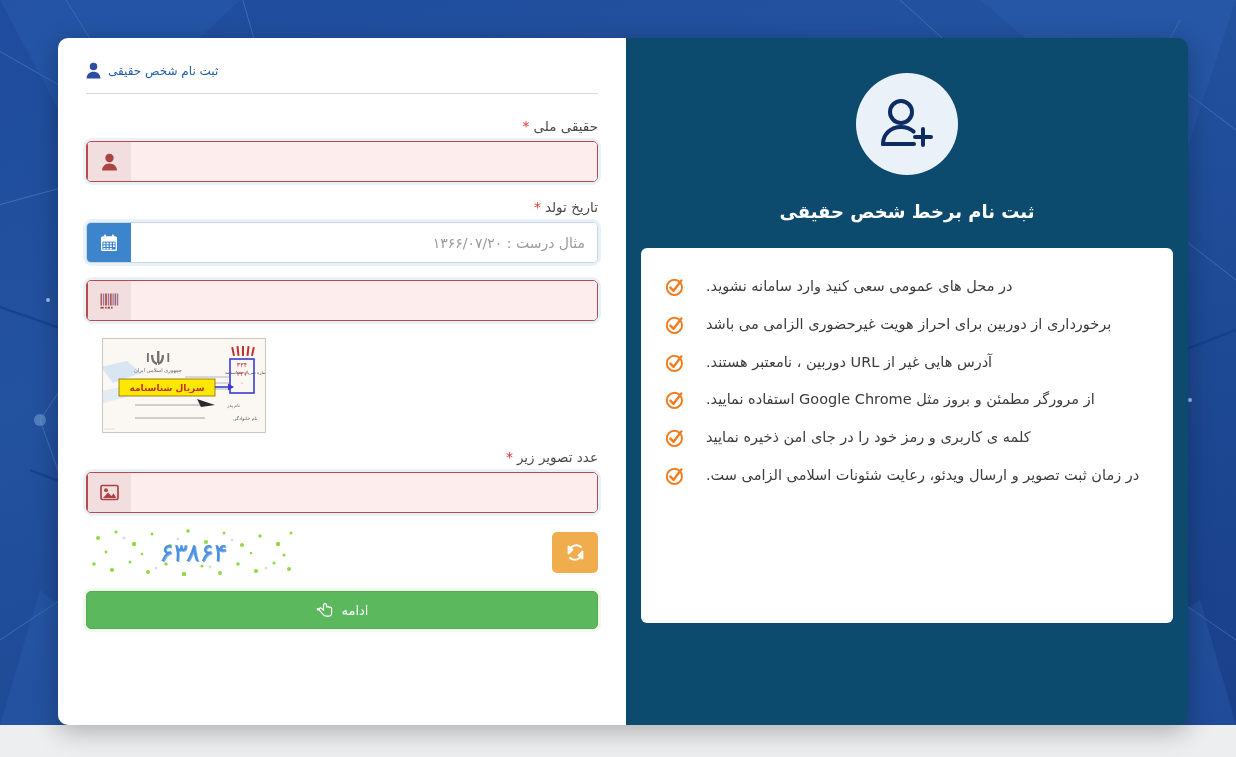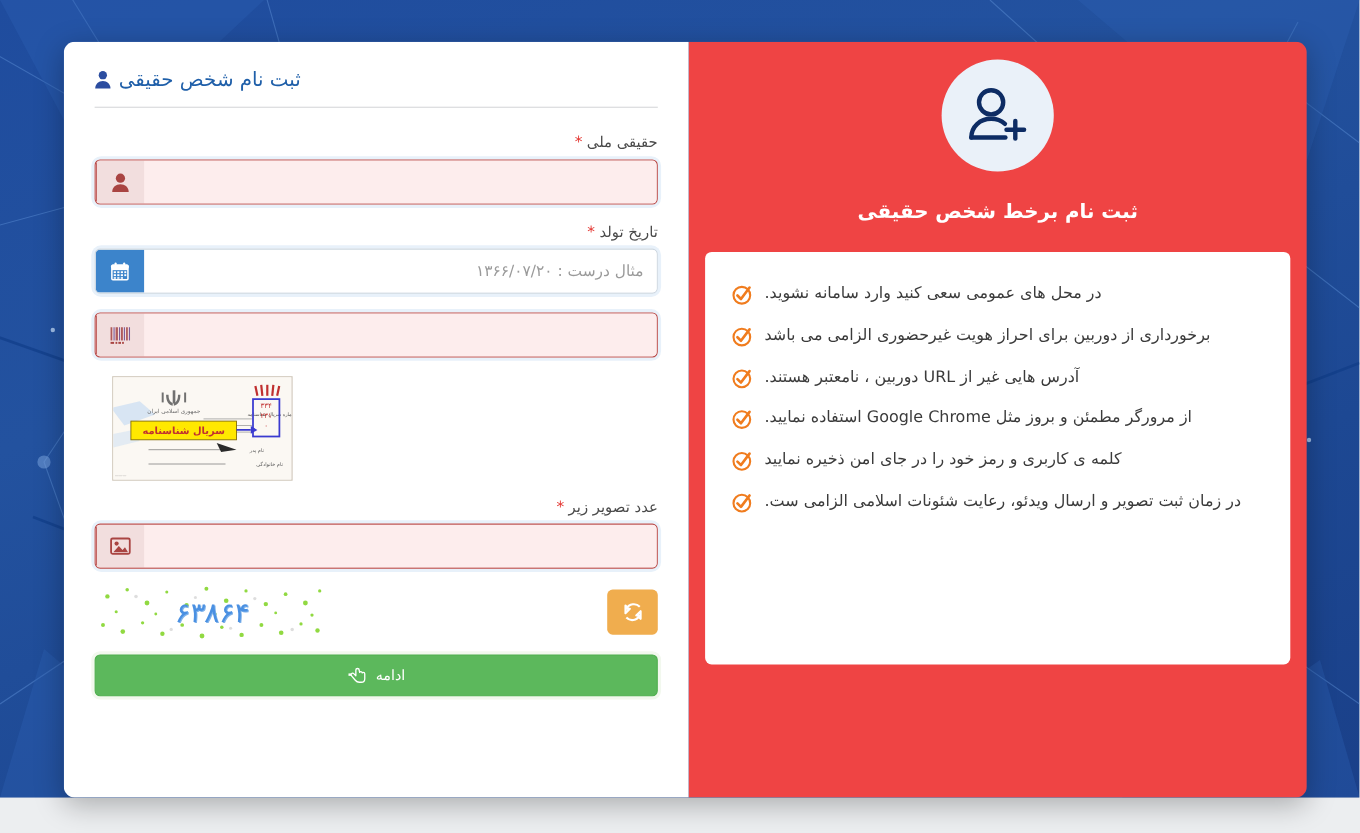--- a/index.html
+++ b/index.html
@@ -45,21 +45,21 @@
   .form-panel {
     width: 568px;
     background: #ffffff;
     padding: 18px 28px 0 28px;
     position: relative;
   }
 
   .form-title {
     text-align: right;
     color: #1f5fa9;
-    font-size: 18px;
+    font-size: 12px;
     padding: 6px 0 14px 0;
     border-bottom: 1px solid #d6d8da;
     margin-bottom: 24px;
     display: flex;
     flex-direction: row-reverse;
     align-items: center;
     justify-content: flex-start;
     gap: 7px;
   }
   .title-user-icon { width: 15px; height: 17px; flex: 0 0 auto; display: block; }
@@ -192,22 +192,22 @@
     align-items: center;
     justify-content: center;
     gap: 9px;
     cursor: pointer;
     box-shadow: 0 0 0 3px #f2f8ee;
   }
 
   
   .info-panel {
     width: 562px;
-    background: #ef4444;
-    padding: 16px 18px 0 18px;
+    background: #0c4a6e;
+    padding: 35px 18px 0 18px;
     display: flex;
     flex-direction: column;
     align-items: center;
   }
   .avatar-circle {
     width: 102px;
     height: 102px;
     border-radius: 50%;
     background: #eaf1f9;
     display: flex;
@@ -227,21 +227,21 @@
     width: 532px;
     height: 375px;
     background: #ffffff;
     border-radius: 6px;
     padding: 28px 24px 0 24px;
   }
   .note-item {
     display: flex;
     flex-direction: row-reverse;
     align-items: flex-start;
-    gap: 10px;
+    gap: 21px;
     margin-bottom: 16px;
     direction: rtl;
   }
   .note-check {
     flex: 0 0 auto;
     width: 20px; height: 20px;
     margin-top: 1px;
   }
   .note-text {
     font-size: 14.5px;

